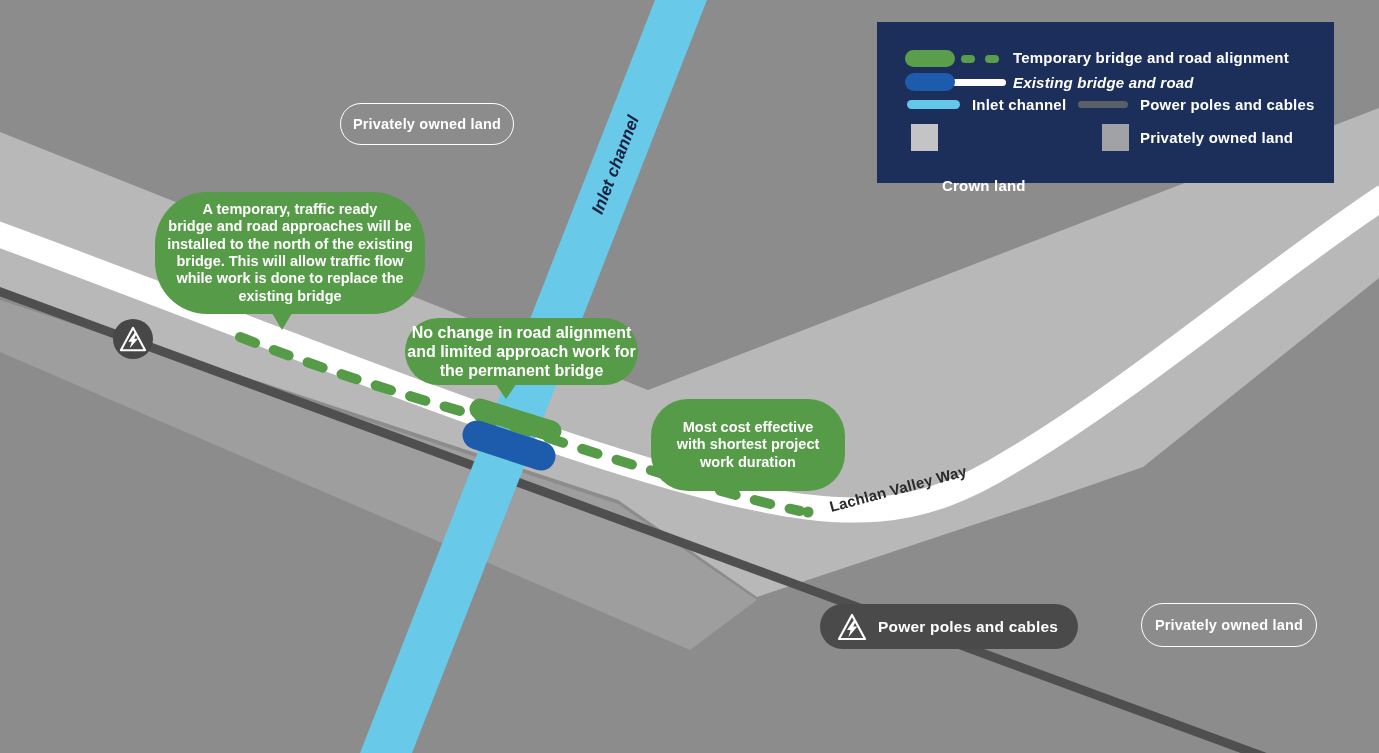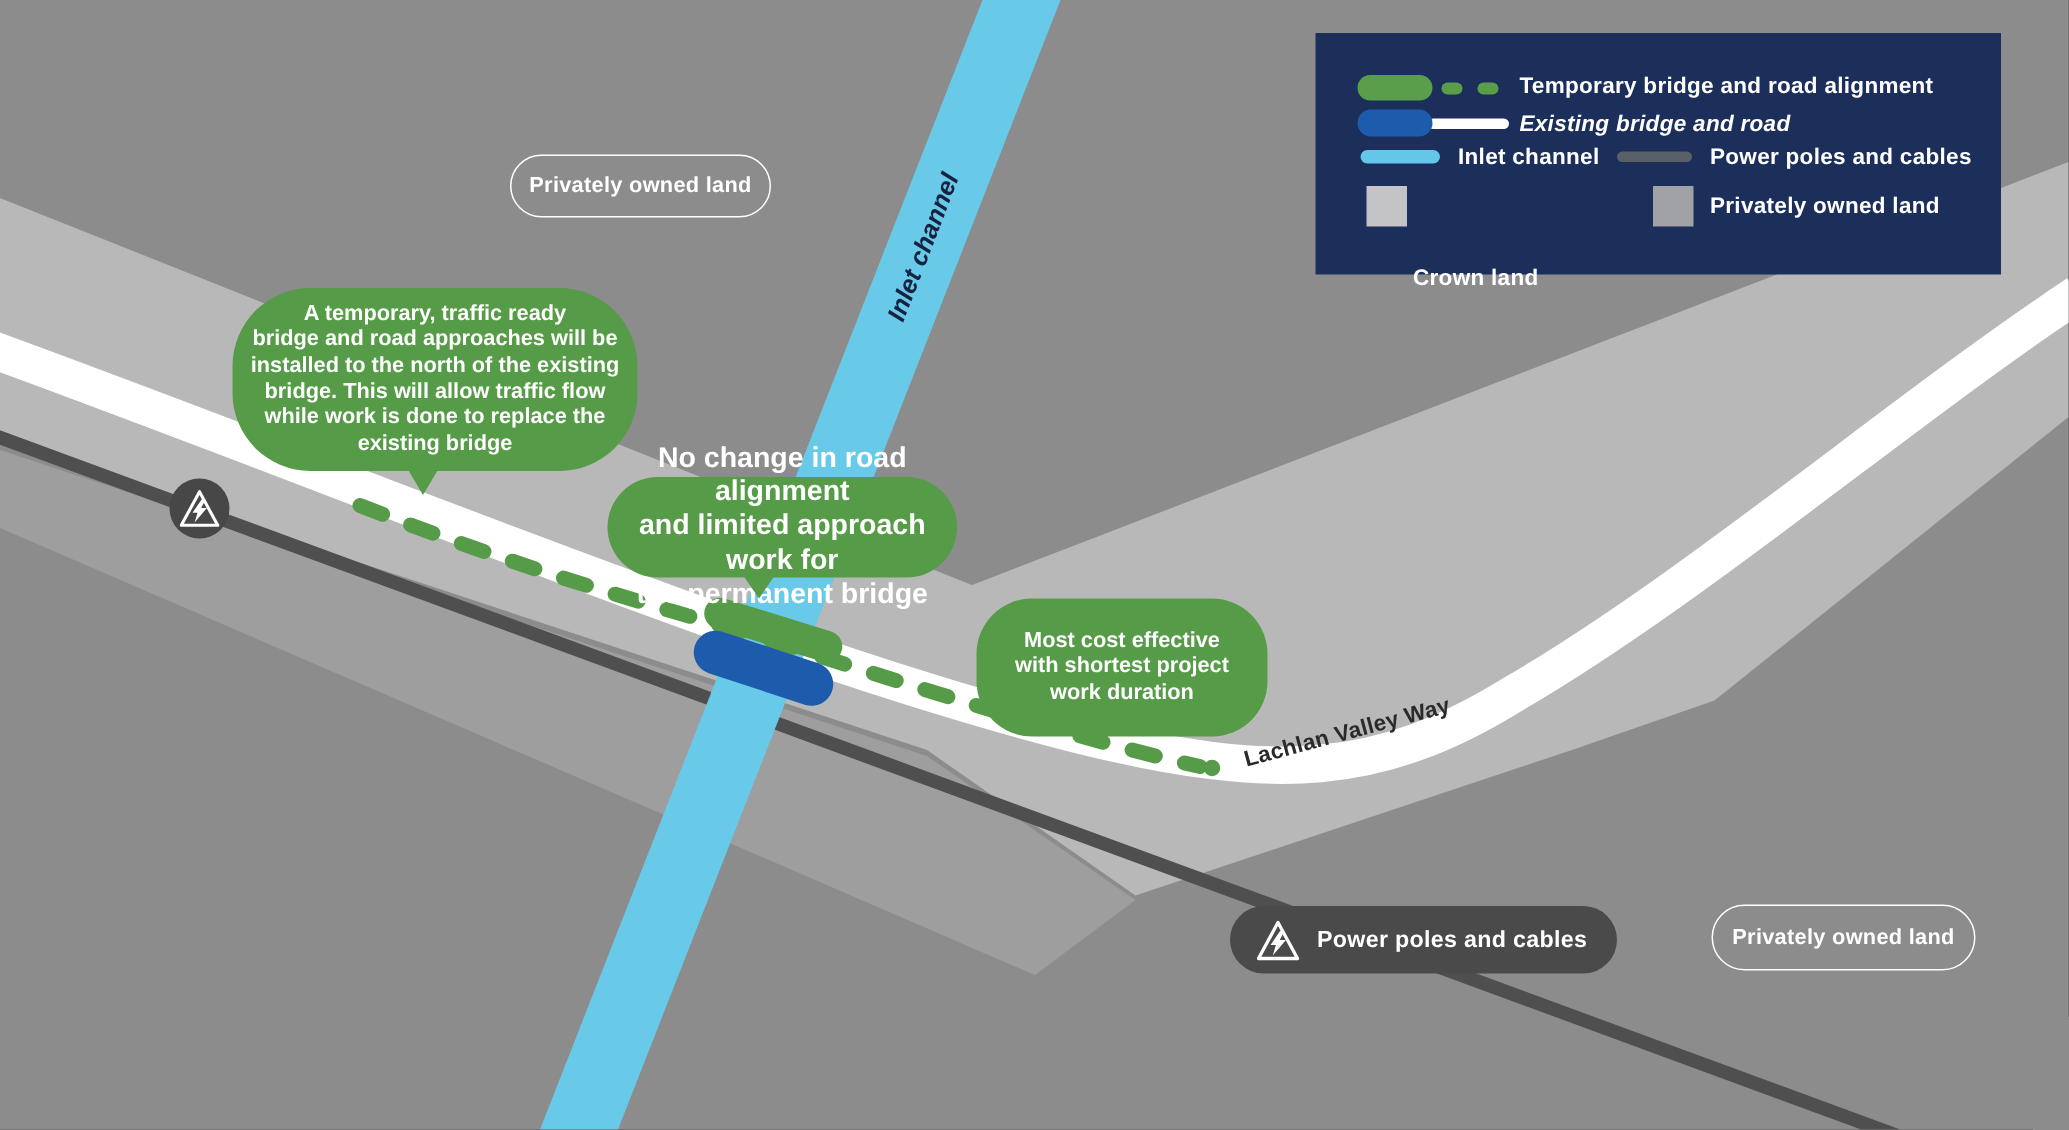--- a/index.html
+++ b/index.html
@@ -118,21 +118,21 @@
   <div class="overlay callout" style="left:155px;top:192px;width:270px;height:122px;border-radius:52px;font-size:14.5px;padding:6px 10px;">
     <span>A temporary, traffic ready
 bridge and road approaches will be
 installed to the north of the existing
 bridge. This will allow traffic flow
 while work is done to replace the
 existing bridge</span>
     <div class="tail" style="left:114px;top:116px;"></div>
   </div>
 
-  <div class="overlay callout" style="left:405px;top:318px;width:233px;height:67px;border-radius:34px;font-size:19px;">
+  <div class="overlay callout" style="left:405px;top:318px;width:233px;height:67px;border-radius:34px;font-size:16px;">
     <span>No change in road alignment
 and limited approach work for
 the permanent bridge</span>
     <div class="tail" style="left:88px;top:62px;border-top-width:19px;"></div>
   </div>
 
   <div class="overlay callout" style="left:651px;top:399px;width:194px;height:92px;border-radius:37px;font-size:14.5px;">
     <span>Most cost effective
 with shortest project
 work duration</span>

